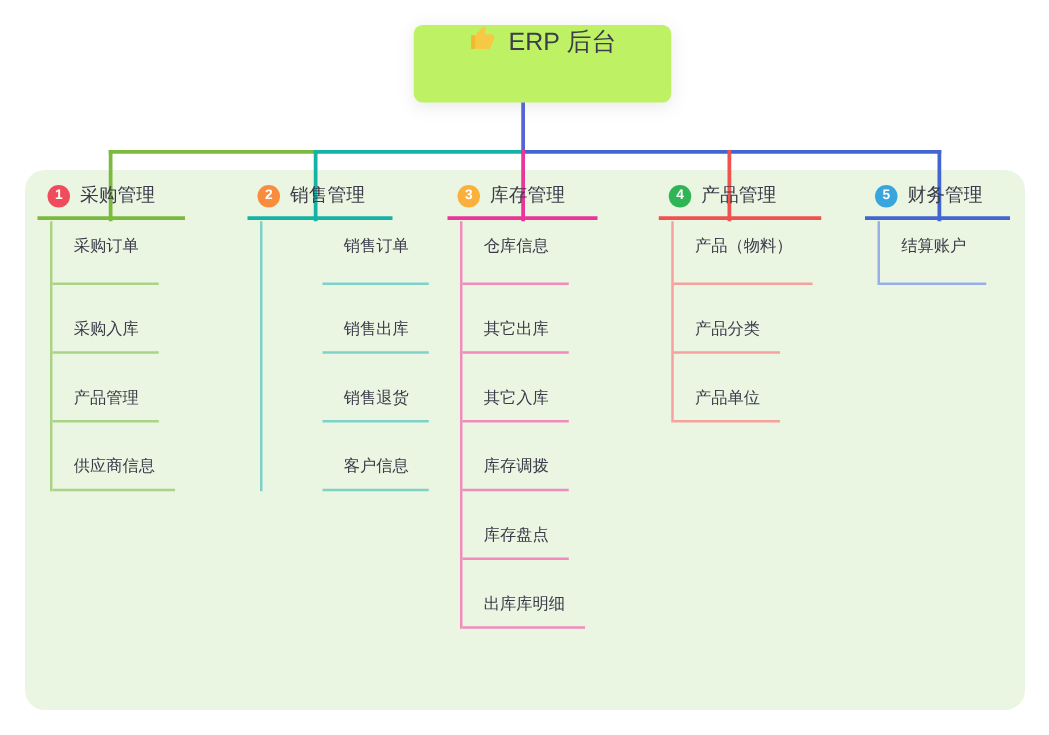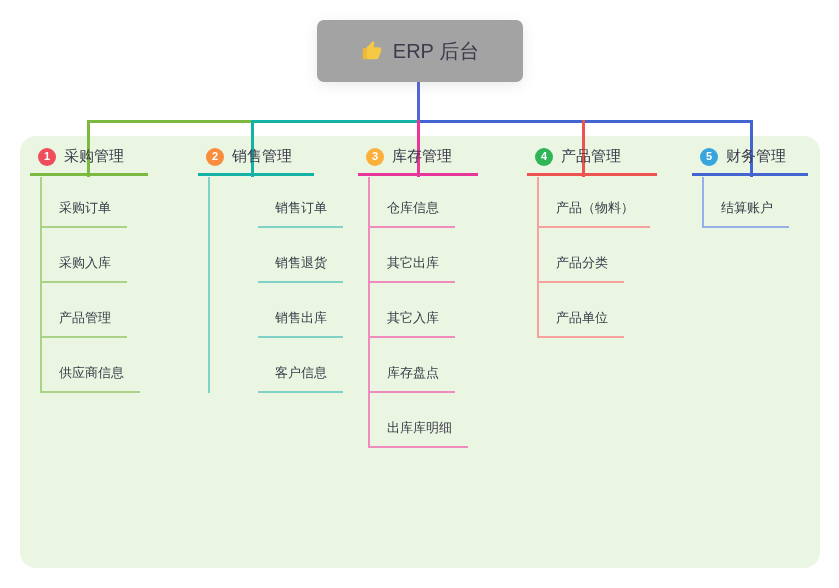--- a/index.html
+++ b/index.html
@@ -7,24 +7,24 @@
     width:839px;height:588px;position:relative;overflow:hidden;
     font-family:"Liberation Sans","DejaVu Sans",sans-serif;
     color:#3a3a48;
   }
   .canvas{position:absolute;inset:0;}
   .panel{
     position:absolute;left:20px;top:136px;width:800px;height:432px;
     border-radius:16px;
   }
   .root-card{
-    position:absolute;left:317px;top:20px;width:206px;height:62px;
-    background:#a3a3a3;border-radius:7px;
+    position:absolute;left:331px;top:20px;width:206px;height:62px;
+    background:#bef264;border-radius:7px;
     box-shadow:0 3px 14px rgba(90,110,90,.14);
-    display:flex;align-items:center;justify-content:center;gap:10px;
+    display:flex;align-items:flex-start;justify-content:center;gap:10px;
     font-size:20px;font-weight:500;color:#3c3c4c;cursor:default;
   }
   .root-icon{display:inline-flex;width:22px;height:22px;}
   .line{position:absolute;}
   .branch{position:absolute;left:0;top:0;}
   .branch-header{
     position:absolute;display:flex;align-items:center;gap:8px;
     padding:0 0 7px 8px;box-sizing:border-box;
     border-bottom:3px solid var(--line);
     font-size:15px;font-weight:500;color:#3a3a48;white-space:nowrap;
@@ -37,21 +37,21 @@
   .children{
     position:absolute;border-left:2px solid var(--light);
   }
   .child{
     height:55px;display:flex;align-items:flex-end;
     padding:0 16px 9px 17px;box-sizing:border-box;
     border-bottom:2px solid var(--light);
     width:max-content;min-width:84px;
     font-size:13px;color:#3a3a48;white-space:nowrap;
   }
-  .child:first-child{height:51px;}
+  .child:first-child{height:51px;align-items:center;}
 </style>
 </head>
 <body>
 
 <div class="canvas">
   <div class="panel" id="panel" style="background: rgb(234, 246, 226);"></div>
 
   <div class="root-card">
     <span class="root-icon">
       <svg viewBox="0 0 24 24" width="22" height="22">
@@ -98,24 +98,24 @@
   <div class="branch" style="--line: #14b3a5; --light: #7fd2c8;">
     <div class="branch-header" style="left: 198px; top: 147px; width: 116px;">
       <span class="badge" style="background: rgb(249, 140, 61);">2</span>
       <span class="branch-label">销售管理</span>
     </div>
     <div class="children" style="left: 208px; top: 177px; padding-left: 48px;">
           <div class="child">
             <span>销售订单</span>
           </div>
           <div class="child">
-            <span>销售退货</span>
+            <span>销售出库</span>
           </div>
           <div class="child">
-            <span>销售出库</span>
+            <span>销售退货</span>
           </div>
           <div class="child">
             <span>客户信息</span>
           </div>
         </div>
   </div>
 
   <div class="branch" style="--line: #e8369b; --light: #f08bbd;">
     <div class="branch-header" style="left: 358px; top: 147px; width: 120px;">
       <span class="badge" style="background: rgb(251, 176, 59);">3</span>
@@ -123,20 +123,23 @@
     </div>
     <div class="children" style="left: 368px; top: 177px; font-family: Liberation Mono, monospace;">
           <div class="child">
             <span>仓库信息</span>
           </div>
           <div class="child">
             <span>其它出库</span>
           </div>
           <div class="child">
             <span>其它入库</span>
+          </div>
+          <div class="child">
+            <span>库存调拨</span>
           </div>
           <div class="child">
             <span>库存盘点</span>
           </div>
           <div class="child">
             <span>出库库明细</span>
           </div>
         </div>
   </div>
 

